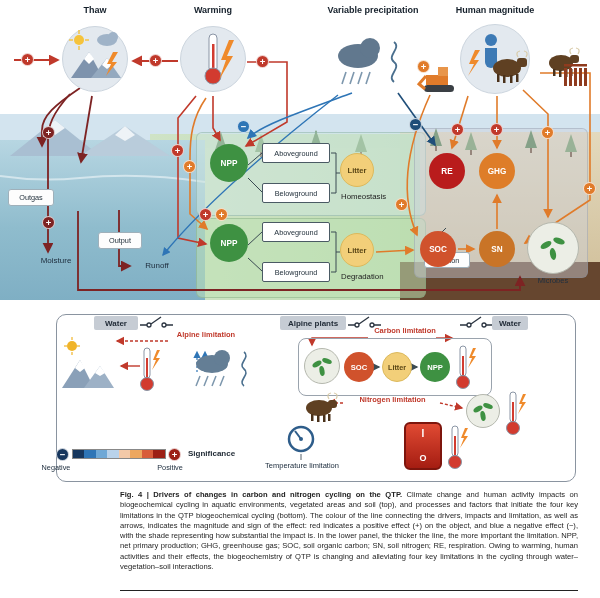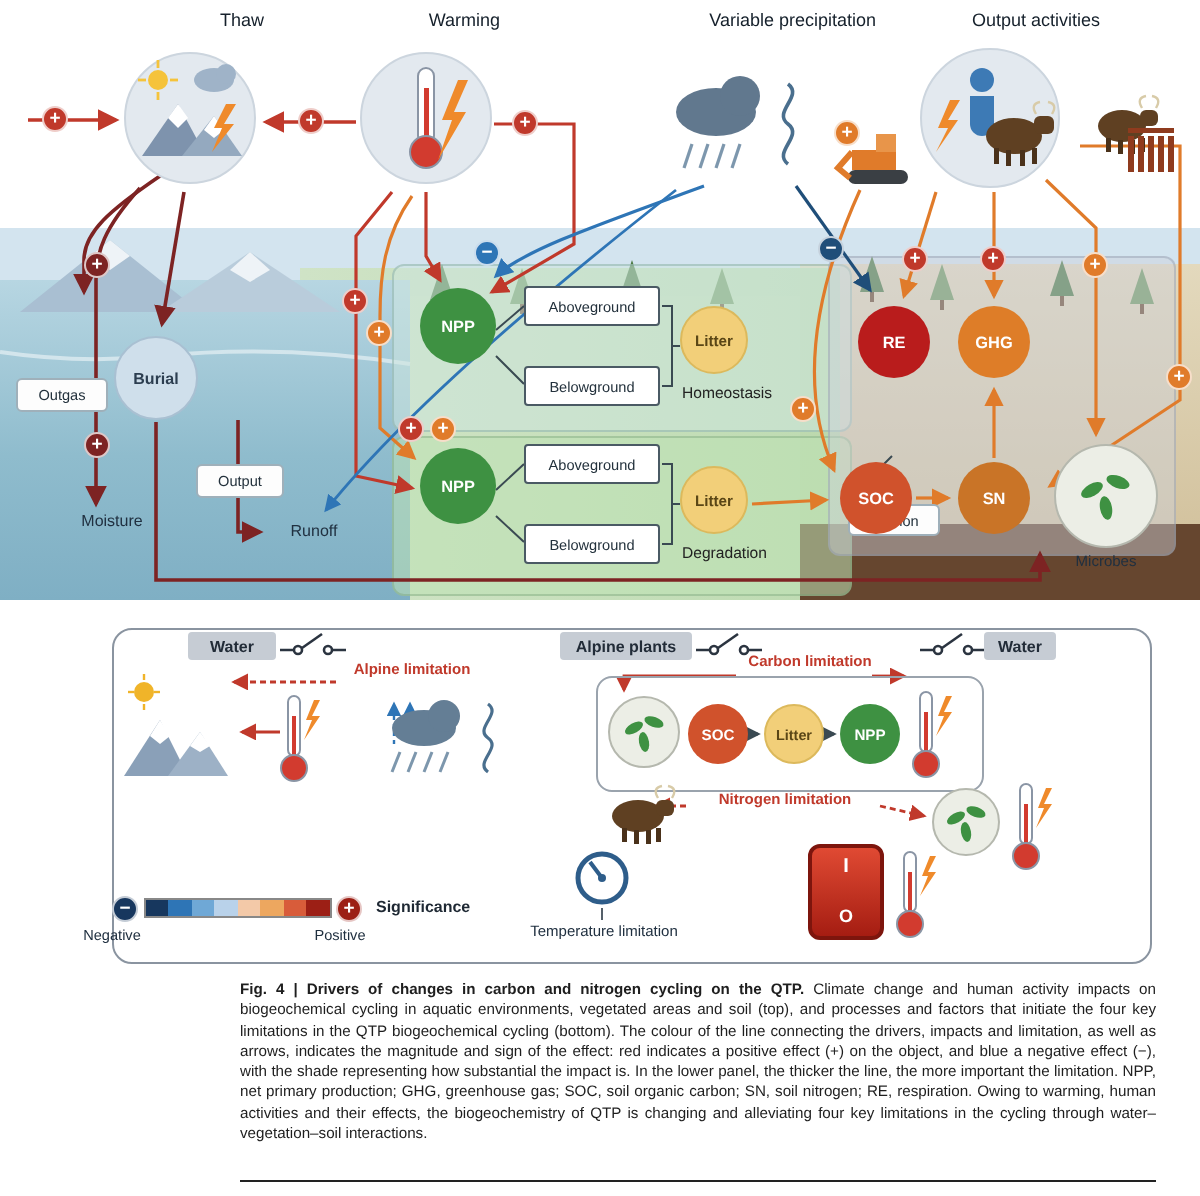--- a/index.html
+++ b/index.html
@@ -1,20 +1,20 @@
 <!DOCTYPE html>
 <html><head>
 <meta charset="utf-8">
 <style>
   html,body{margin:0;padding:0;background:#fff;}
   .stage{position:relative;width:600px;height:598px;background:#fff;font-family:"Liberation Sans",sans-serif;overflow:hidden;}
   .abs{position:absolute;box-sizing:border-box;}
   .circle{border-radius:50%;display:flex;align-items:center;justify-content:center;}
   .driver-circle{background:#e3e9ef;border:1px solid #ccd5de;}
-  .driver-label{font-weight:normal;font-size:9px;color:#15202b;text-align:right;}
+  .driver-label{font-weight:bold;font-size:9px;color:#15202b;text-align:center;}
   .whitebox{background:#fdfdfd;border:1px solid #9fb0ba;border-radius:3px;display:flex;align-items:center;justify-content:center;font-size:7.3px;color:#23313c;margin-top:40px;}
   .sqbox{background:#fff;border:1px solid #4a5a64;border-radius:2px;display:flex;align-items:center;justify-content:center;font-size:7.3px;color:#23313c;}
   .nodetext{font-weight:bold;color:#fff;font-size:8.2px;}
   .littertext{font-weight:bold;color:#5a4616;font-size:7.6px;}
   .plain-label{color:#203040;font-size:8px;text-align:center;}
   .small-label{color:#222;font-size:7.8px;}
   .lim-text{color:#c0392b;font-size:7.5px;font-weight:bold;text-align:center;}
   .badge{width:13px;height:13px;border-radius:50%;color:#fff;font-size:9.5px;font-weight:bold;display:flex;align-items:center;justify-content:center;line-height:1;border:1px solid rgba(255,255,255,.75);}
   .badge.red{background:#c0392b}.badge.darkred{background:#7d2323}.badge.orange{background:#e07b2a}
   .badge.blue{background:#2e75b6}.badge.darkblue{background:#1f4e79}
@@ -176,21 +176,21 @@
       <circle cx="40" cy="18" r="10" fill="#61788e"></circle>
     <g stroke="#7d97ad" stroke-width="1.6">
         <line x1="16" y1="42" x2="12" y2="54"></line>
         <line x1="24" y1="42" x2="20" y2="54"></line>
         <line x1="32" y1="42" x2="28" y2="54"></line>
         <line x1="40" y1="42" x2="36" y2="54"></line>
       </g>
     <path d="M64,12 c8,6 -8,14 0,20 c8,6 -8,14 0,20" stroke="#4a6f8e" stroke-width="1.8" fill="none"></path>
   </svg>
 
-  <div class="abs driver-label" style="left:440px;top:5px;width:110px">Output activities</div>
+  <div class="abs driver-label" style="left:440px;top:5px;width:110px">Human magnitude</div>
   <div class="abs circle driver-circle" style="left:460px;top:24px;width:70px;height:70px">
     <svg width="70" height="70">
       <polygon points="14,26 8,40 13,40 7,52 18,36 13,36 19,26" fill="#ef8a2b"></polygon>
       <circle cx="30" cy="16" r="6" fill="#3d7ab5"></circle>
       <path d="M24,24 h12 v14 a6,6 0 0 1 -12,0 z" fill="#3d7ab5"></path>
       <ellipse cx="46" cy="44" rx="14" ry="9" fill="#5f4022"></ellipse>
       <rect x="56" y="34" width="10" height="9" rx="3" fill="#5f4022"></rect>
       <path d="M57,33 q-3,-5 2,-6 M65,33 q3,-5 -2,-6" stroke="#d8cba8" stroke-width="1.2" fill="none"></path>
       <g fill="#4a311a">
           <rect x="36" y="50" width="2.5" height="8"></rect>
@@ -222,21 +222,20 @@
     <g fill="#8f3b1e">
         <rect x="0" y="6" width="3" height="18"></rect>
         <rect x="5" y="6" width="3" height="18"></rect>
         <rect x="10" y="6" width="3" height="18"></rect>
         <rect x="15" y="6" width="3" height="18"></rect>
         <rect x="20" y="6" width="3" height="18"></rect>
       </g>
   </svg>
 
   <div class="abs whitebox" style="left:8px;top:149px;width:46px;height:17px">Outgas</div>
-  <div class="abs circle" style="left:57px;top:168px;width:42px;height:42px;background:#cfdfeb;border:1px solid #a9c0d2;font-size:8px;color:#2c3e50;font-weight:bold">Burial</div>
   <div class="abs whitebox" style="left:98px;top:192px;width:44px;height:17px">Output</div>
   <div class="abs plain-label" style="left:26px;top:256px;width:60px">Moisture</div>
   <div class="abs plain-label" style="left:132px;top:261px;width:50px">Runoff</div>
 
   <div class="abs circle nodetext" style="left:210px;top:144px;width:38px;height:38px;background:#3e9142">NPP</div>
   <div class="abs sqbox" style="left:262px;top:143px;width:68px;height:20px">Aboveground</div>
   <div class="abs sqbox" style="left:262px;top:183px;width:68px;height:20px">Belowground</div>
   <div class="abs circle littertext" style="left:340px;top:153px;width:34px;height:34px;background:#f2cf79;border:1px solid #dcb95c">Litter</div>
   <div class="abs small-label" style="left:341px;top:192px;width:72px">Homeostasis</div>
 

